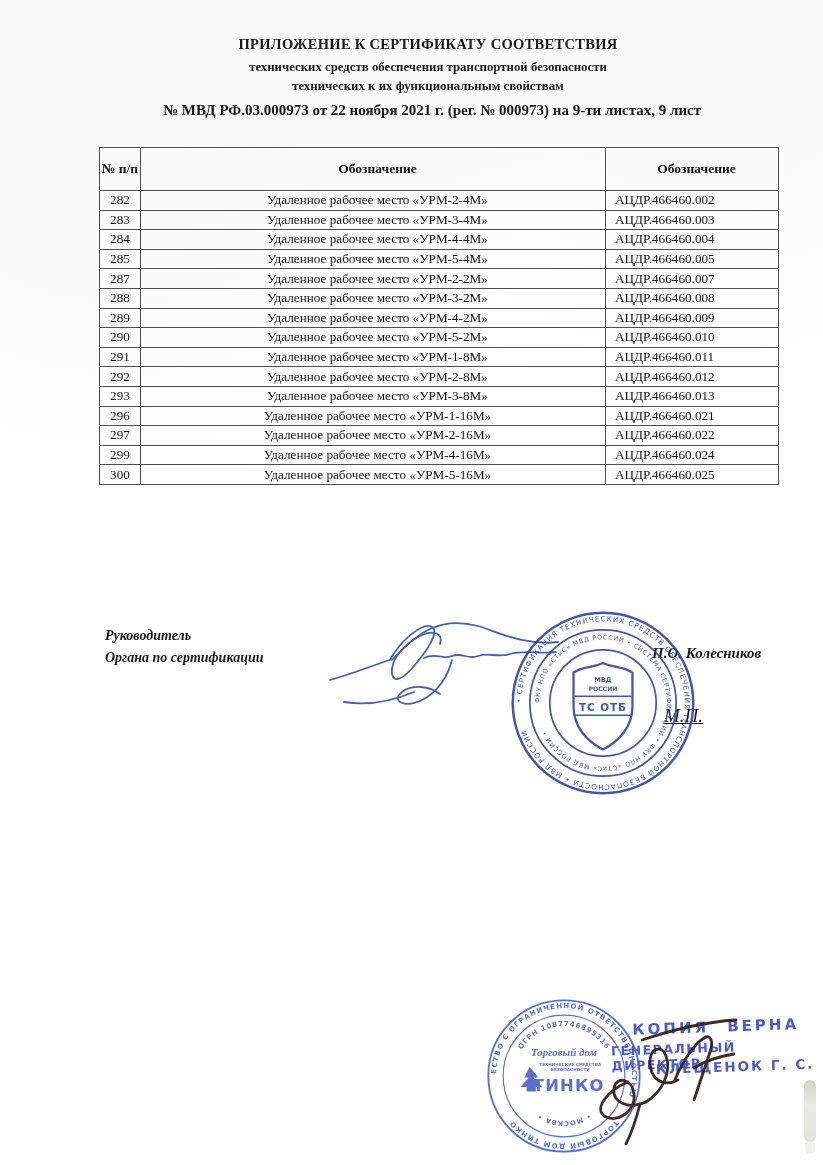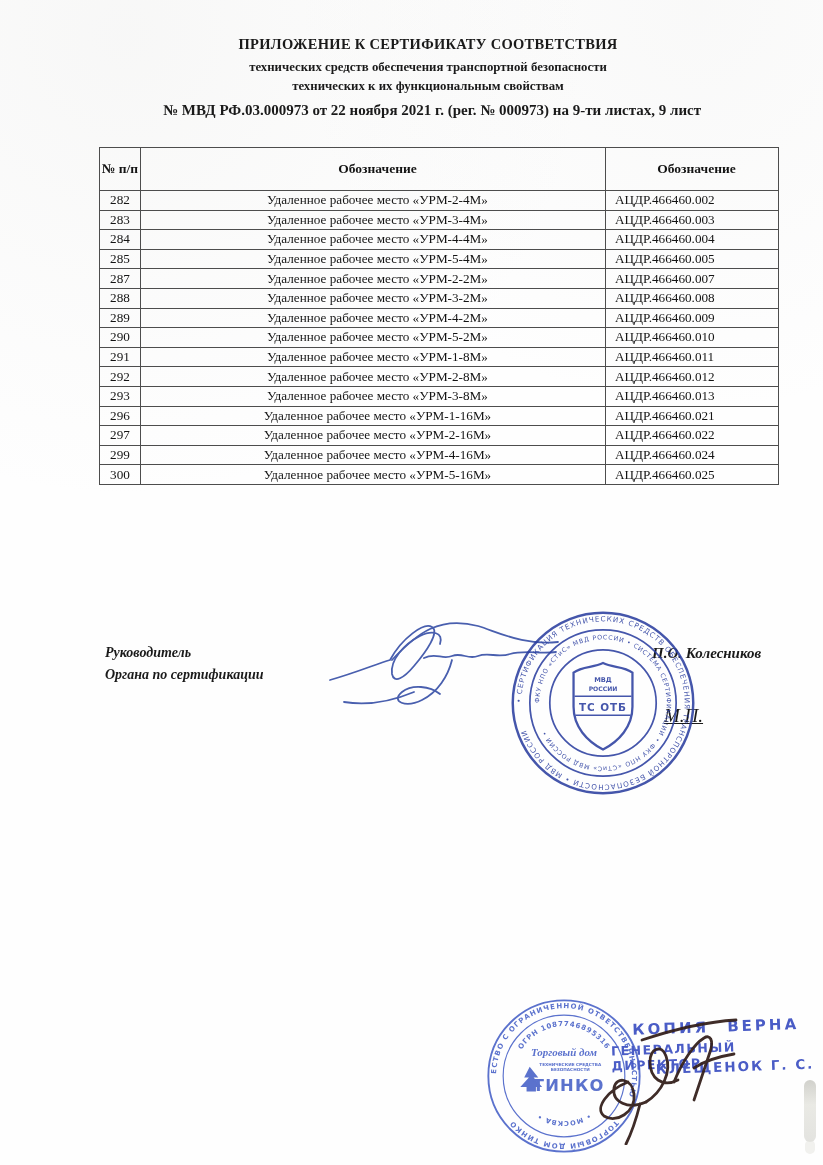--- a/index.html
+++ b/index.html
@@ -22,21 +22,21 @@
     font-size:13.2px;color:#141414;}
   .cert th,.cert td{border:1.4px solid #4d4d4d;padding:0;overflow:hidden;white-space:nowrap;}
   .cert thead tr{height:43px;}
   .cert tbody tr{height:19.6px;}
   .cert th{font-size:13.5px;font-weight:bold;text-align:center;vertical-align:middle;}
   .th-num{white-space:pre-line;line-height:1.25;}
   .c-num{width:40px;text-align:center;}
   .c-name{width:455px;text-align:center;padding-left:9px !important;}
   .c-code{width:163px;text-align:left;padding-left:9px !important;}
   
-  .sig-label{left:105px;top:625px;font-size:14px;font-weight:bold;font-style:italic;line-height:22px;margin-top:17px;}
+  .sig-label{left:105px;top:625px;font-size:14px;font-weight:bold;font-style:italic;line-height:22px;}
   .signer-name{left:652px;top:645px;font-size:15px;font-weight:bold;font-style:italic;}
   .mp{left:664px;top:705px;font-size:19px;font-style:italic;text-decoration:underline;}
   .stamp{pointer-events:none;}
   
   .copy-stamp{left:608px;top:1016px;width:210px;transform:rotate(-2deg);
     font-family:"DejaVu Sans", sans-serif;font-weight:bold;color:#4a5cc6;}
   .copy-l1{position:absolute;left:24px;top:2px;font-size:15px;letter-spacing:3px;word-spacing:10px;}
   .copy-l2{position:absolute;left:2px;top:24px;font-size:12.5px;letter-spacing:1.5px;word-spacing:9px;}
   .copy-l3{position:absolute;left:46px;top:43px;font-size:13.5px;letter-spacing:2px;}
   

